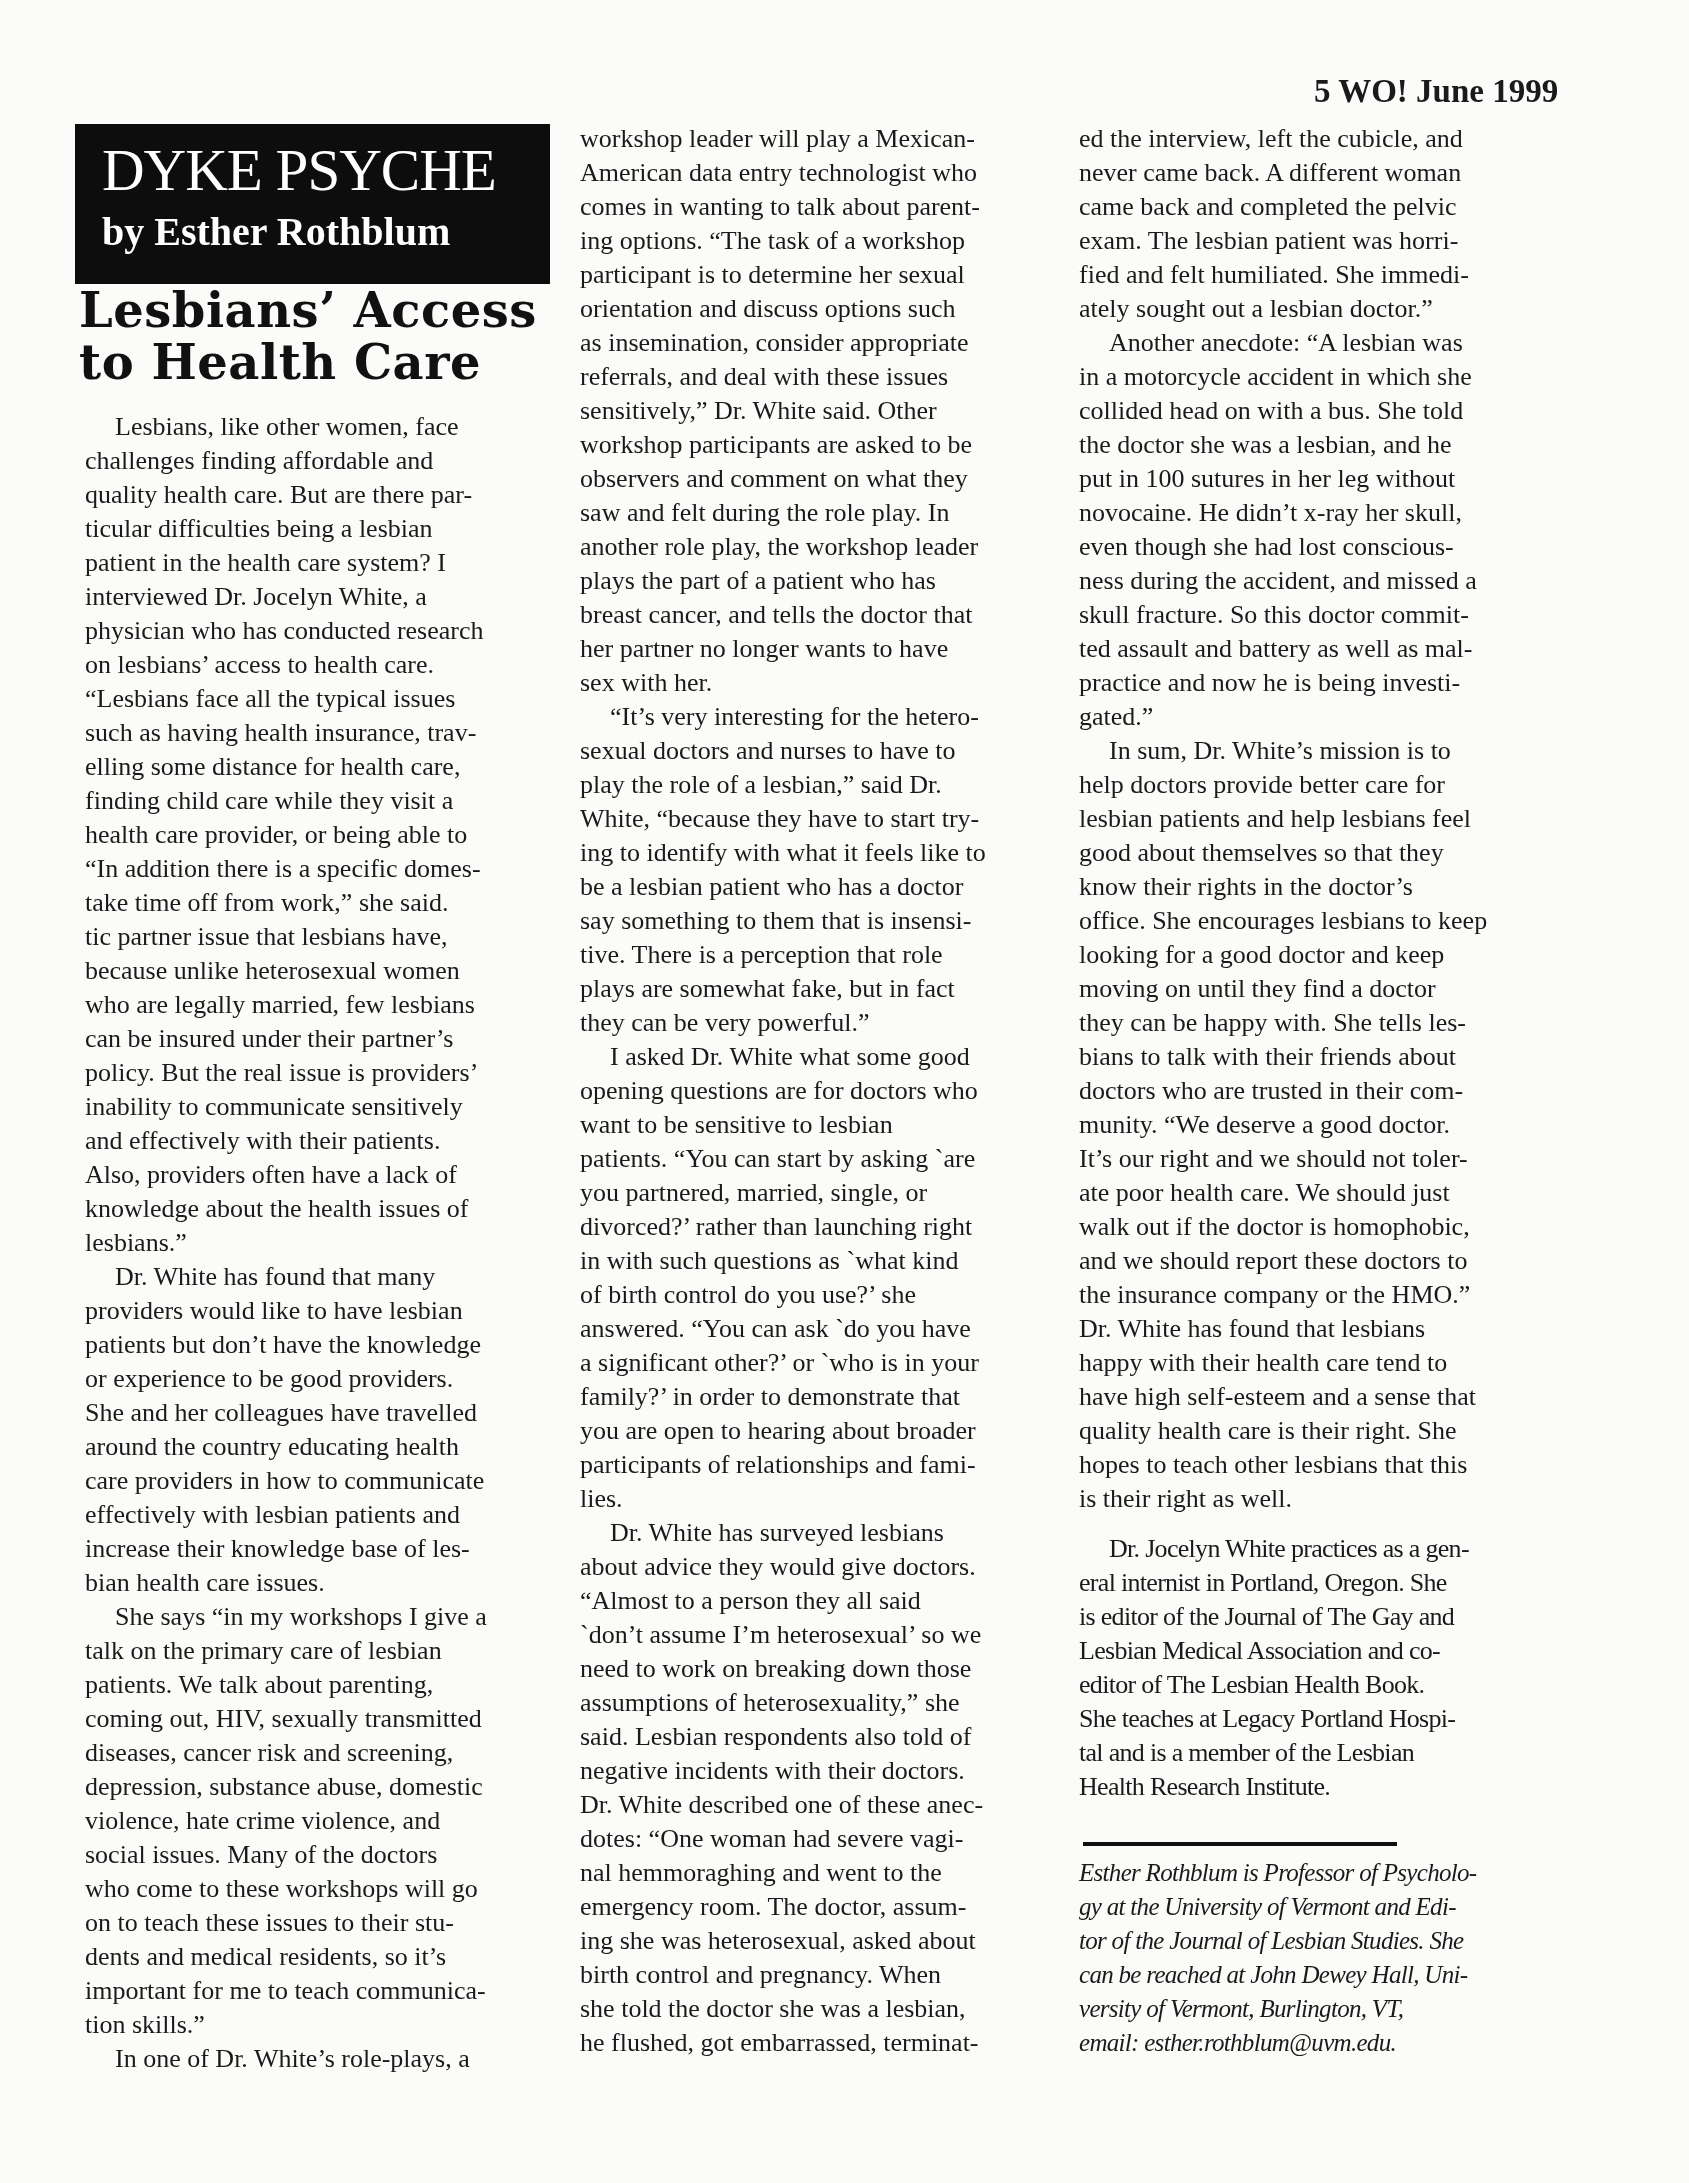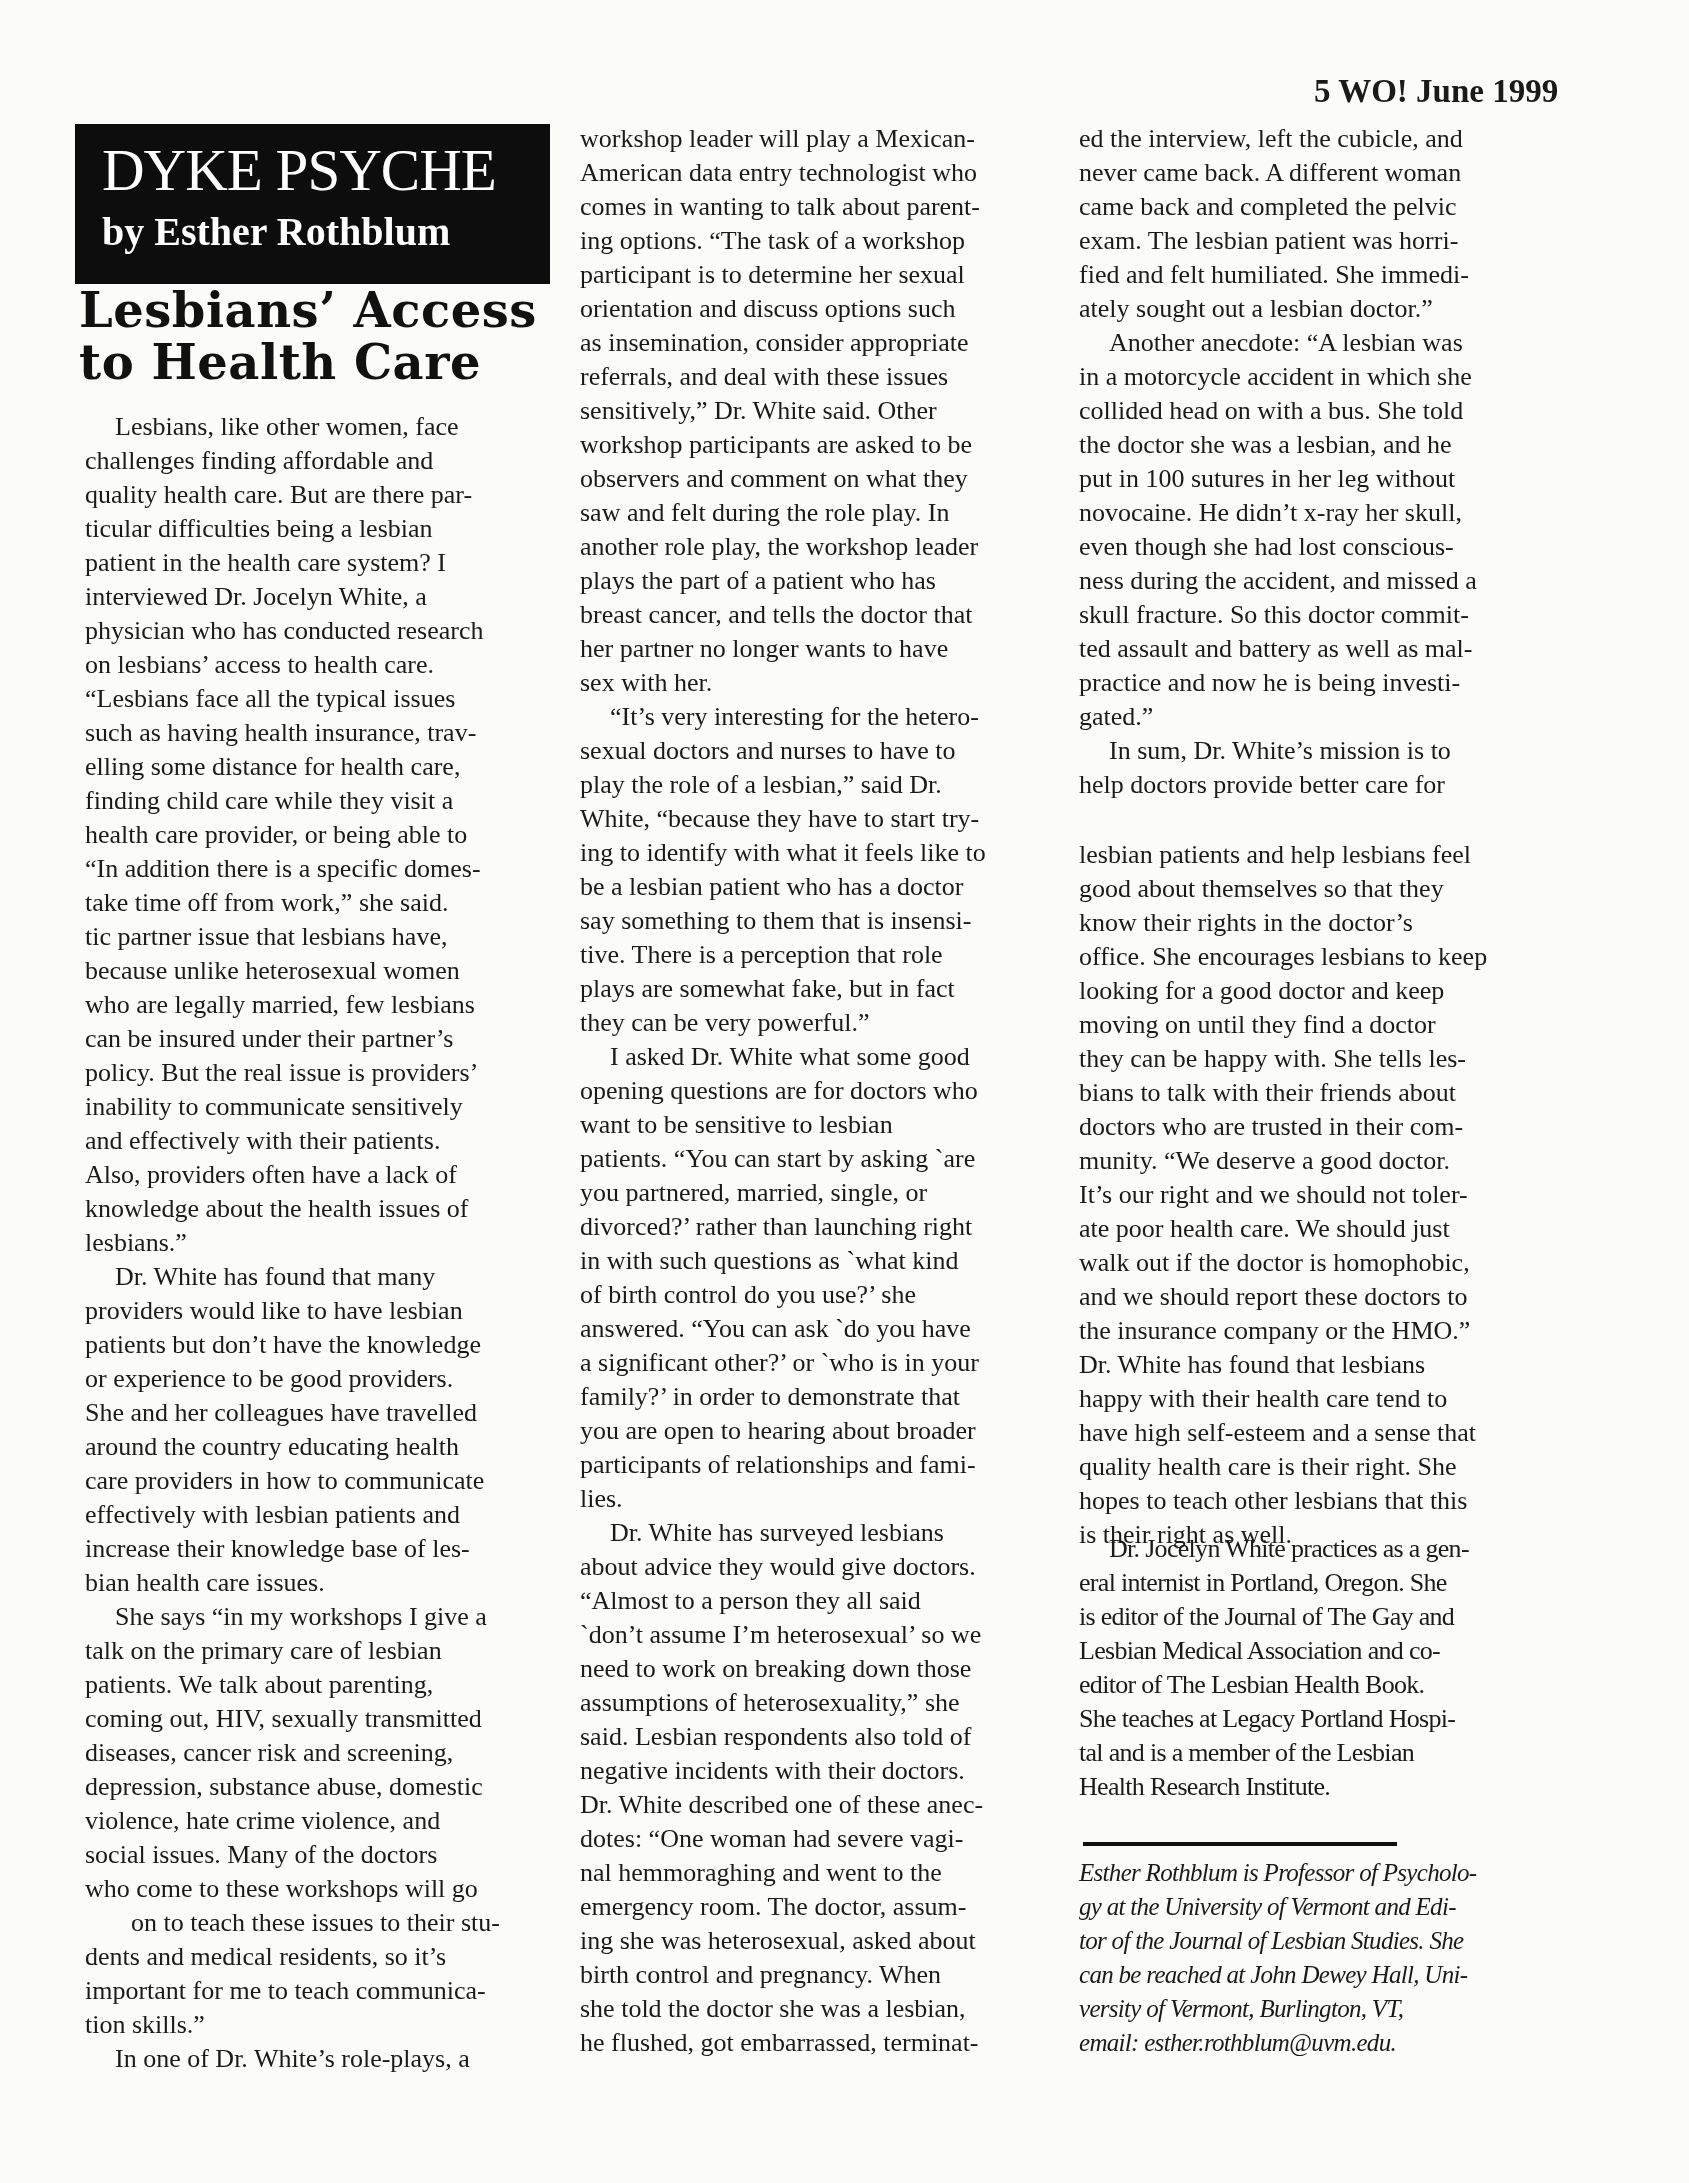--- a/index.html
+++ b/index.html
@@ -120,21 +120,21 @@
     <div class="line" style="display: block;">bian health care issues.</div>
     <div class="line indent" style="display: block;">She says “in my workshops I give a</div>
     <div class="line" style="display: block;">talk on the primary care of lesbian</div>
     <div class="line" style="display: block;">patients.  We talk about parenting,</div>
     <div class="line" style="display: block;">coming out, HIV, sexually transmitted</div>
     <div class="line" style="display: block;">diseases, cancer risk and screening,</div>
     <div class="line" style="display: block;">depression, substance abuse, domestic</div>
     <div class="line" style="display: block;">violence, hate crime violence, and</div>
     <div class="line" style="display: block;">social issues.  Many of the doctors</div>
     <div class="line" style="display: block;">who come to these workshops will go</div>
-    <div class="line" style="display: block; text-align: center;">on to teach these issues to their stu-</div>
+    <div class="line" style="display: block;">on to teach these issues to their stu-</div>
     <div class="line" style="display: block;">dents and medical residents, so it’s</div>
     <div class="line" style="display: block;">important for me to teach communica-</div>
     <div class="line" style="display: block;">tion skills.”</div>
     <div class="line indent" style="display: block;">In one of Dr. White’s role-plays, a</div>
   </div>
 <div class="col col-2">
     <div class="line" style="display: block;">workshop leader will play a Mexican-</div>
     <div class="line" style="display: block;">American data entry technologist who</div>
     <div class="line" style="display: block;">comes in wanting to talk about parent-</div>
     <div class="line" style="display: block;">ing options.  “The task of a workshop</div>
@@ -206,21 +206,21 @@
     <div class="line" style="display: block;">put in 100 sutures in her leg without</div>
     <div class="line" style="display: block;">novocaine. He didn’t x-ray her skull,</div>
     <div class="line" style="display: block;">even though she had lost conscious-</div>
     <div class="line" style="display: block;">ness during the accident, and missed a</div>
     <div class="line" style="display: block;">skull fracture.  So this doctor commit-</div>
     <div class="line" style="display: block;">ted assault and battery as well as mal-</div>
     <div class="line" style="display: block;">practice and now he is being investi-</div>
     <div class="line" style="display: block;">gated.”</div>
     <div class="line indent" style="display: block;">In sum, Dr. White’s mission is to</div>
     <div class="line" style="display: block;">help doctors provide better care for</div>
-    <div class="line" style="display: block; margin-top: 36px;">lesbian patients and help lesbians feel</div>
+    <div class="line" style="display: block;">lesbian patients and help lesbians feel</div>
     <div class="line" style="display: block;">good about themselves so that they</div>
     <div class="line" style="display: block;">know their rights in the doctor’s</div>
     <div class="line" style="display: block;">office. She encourages lesbians to keep</div>
     <div class="line" style="display: block;">looking for a good doctor and keep</div>
     <div class="line" style="display: block;">moving on until they find a doctor</div>
     <div class="line" style="display: block;">they can be happy with.  She tells les-</div>
     <div class="line" style="display: block;">bians to talk with their friends about</div>
     <div class="line" style="display: block;">doctors who are trusted in their com-</div>
     <div class="line" style="display: block;">munity.  “We deserve a good doctor.</div>
     <div class="line" style="display: block;">It’s our right and we should not toler-</div>

